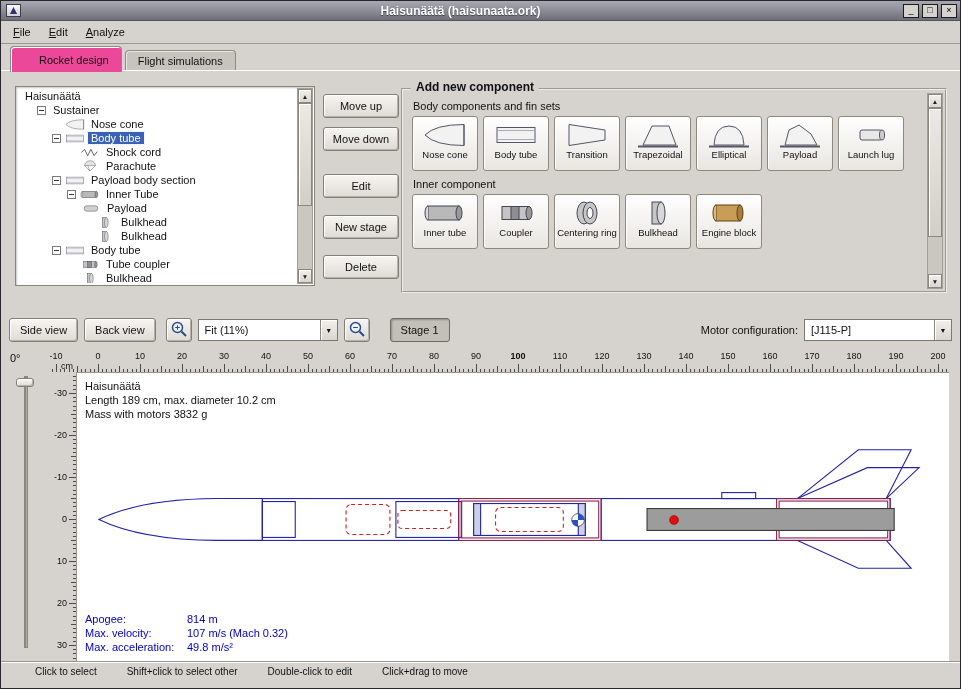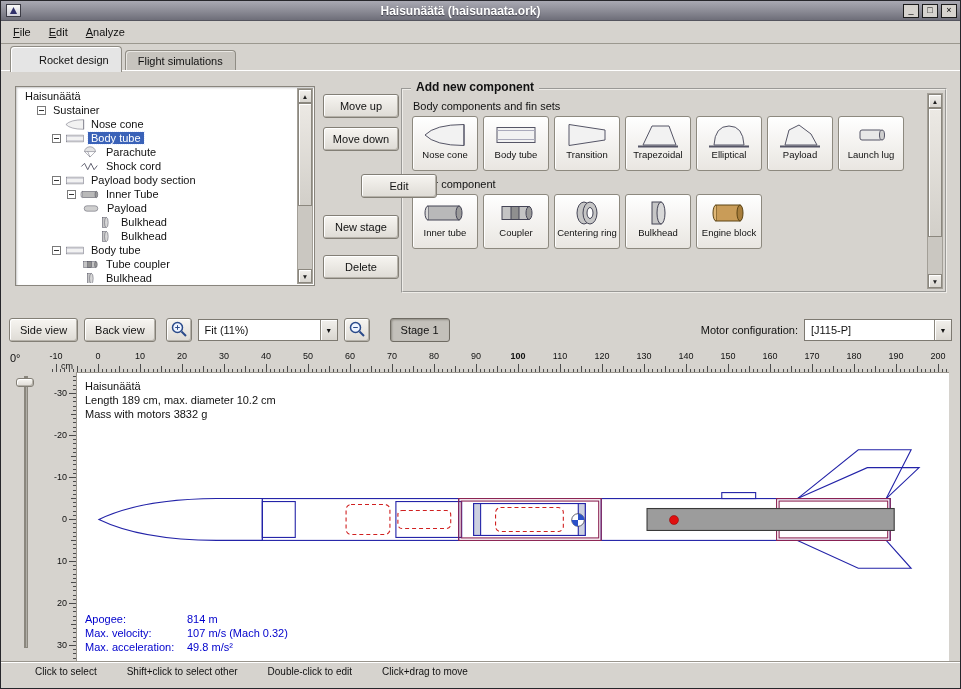--- a/index.html
+++ b/index.html
@@ -20,21 +20,21 @@
 
 .menubar{position:absolute;top:20px;left:0;right:0;height:23px;display:flex;align-items:stretch;
   padding-left:3px;background:#d6d3ce;border-bottom:1px solid #9b988f;}
 .menu-item{display:flex;align-items:center;padding:0 9px;cursor:default;}
 
 
 .tabstrip{position:absolute;top:43px;left:0;right:0;height:27px;display:flex;align-items:flex-end;
   padding-left:9px;gap:3px;}
 .tab{height:21px;padding:0 12px;display:flex;align-items:center;background:#c7c4be;
   border:1px solid #8f8c84;border-bottom:none;border-radius:4px 4px 0 0;box-shadow:inset 1px 1px 0 #e9e7e3;}
-.tab.active{height:26px;background:#e5e5e5;z-index:3;margin-bottom:-1px;box-shadow:inset 1px 1px 0 #fff;padding-left:28px;}
+.tab.active{height:26px;background:#ec4899;z-index:3;margin-bottom:-1px;box-shadow:inset 1px 1px 0 #fff;padding-left:28px;}
 
 .content{position:absolute;top:69px;left:0;right:0;bottom:0;border-top:1px solid #fff;}
 
 
 .push{background:linear-gradient(#f7f5f1,#dedbd5);border:1px solid #837f76;border-radius:3px;
   box-shadow:inset 1px 1px 0 #fff, inset -1px -1px 0 #b5b1a9;display:flex;align-items:center;
   justify-content:center;cursor:default;font-size:11px;}
 .toggled{background:#c3c0ba !important;box-shadow:inset 1px 1px 2px #8f8b83 !important;border:1px solid #6f6b63 !important;}
 
 
@@ -178,36 +178,36 @@
                 <line x1="3" y1="9.5" x2="41" y2="9.5" stroke="#aab"></line>
                 <line x1="3" y1="18.5" x2="41" y2="18.5" stroke="#aab"></line>
               </svg>
             </span>
             <span class="tree-label">Body tube</span>
           </div>
           <div class="tree-row" style="padding-left: 48px;">
             <span class="spacer"></span>
             <span class="icon tree-icon" style="display: inline-flex;">
               <svg width="20" height="13" viewBox="0 0 44 28">
+                <path d="M3,14 L10,7 L17,21 L24,7 L31,21 L38,12" fill="none" stroke="#556" stroke-width="2"></path>
+              </svg>
+            </span>
+            <span class="tree-label">Shock cord</span>
+          </div>
+          <div class="tree-row" style="padding-left: 48px;">
+            <span class="spacer"></span>
+            <span class="icon tree-icon" style="display: inline-flex;">
+              <svg width="20" height="13" viewBox="0 0 44 28">
                 <path d="M10,12 A9,8 0 0 1 34,12 L22,12 Z" fill="#e4e4e4" stroke="#556"></path>
                 <line x1="10" y1="12" x2="22" y2="24" stroke="#556"></line>
                 <line x1="34" y1="12" x2="22" y2="24" stroke="#556"></line>
                 <line x1="17" y1="12" x2="22" y2="24" stroke="#556"></line>
               </svg>
             </span>
             <span class="tree-label">Parachute</span>
-          </div>
-          <div class="tree-row" style="padding-left: 48px;">
-            <span class="spacer"></span>
-            <span class="icon tree-icon" style="display: inline-flex;">
-              <svg width="20" height="13" viewBox="0 0 44 28">
-                <path d="M3,14 L10,7 L17,21 L24,7 L31,21 L38,12" fill="none" stroke="#556" stroke-width="2"></path>
-              </svg>
-            </span>
-            <span class="tree-label">Shock cord</span>
           </div>
           <div class="tree-row" style="padding-left: 33px;">
             <span class="expander">
               <i></i>
             </span>
             <span class="icon tree-icon" style="display: inline-flex;">
               <svg width="20" height="13" viewBox="0 0 44 28">
                 <rect x="3" y="6.5" width="38" height="15" fill="#f2f2f2" stroke="#556"></rect>
                 <line x1="3" y1="9.5" x2="41" y2="9.5" stroke="#aab"></line>
                 <line x1="3" y1="18.5" x2="41" y2="18.5" stroke="#aab"></line>
@@ -859,17 +859,17 @@
     </div>
 
     <div class="hintbar">
         <span class="hint">Click to select</span>
         <span class="hint">Shift+click to select other</span>
         <span class="hint">Double-click to edit</span>
         <span class="hint">Click+drag to move</span>
       </div>
   <div class="push action-btn" style="top: 23px;">Move up</div>
       <div class="push action-btn" style="top: 56px;">Move down</div>
-      <div class="push action-btn" style="top: 103px; margin-left: 38px;">Edit</div>
+      <div class="push action-btn" style="top: 103px;">Edit</div>
       <div class="push action-btn" style="top: 144px;">New stage</div>
       <div class="push action-btn" style="top: 184px;">Delete</div>
     </div>
 </div>
 
 </body></html>

